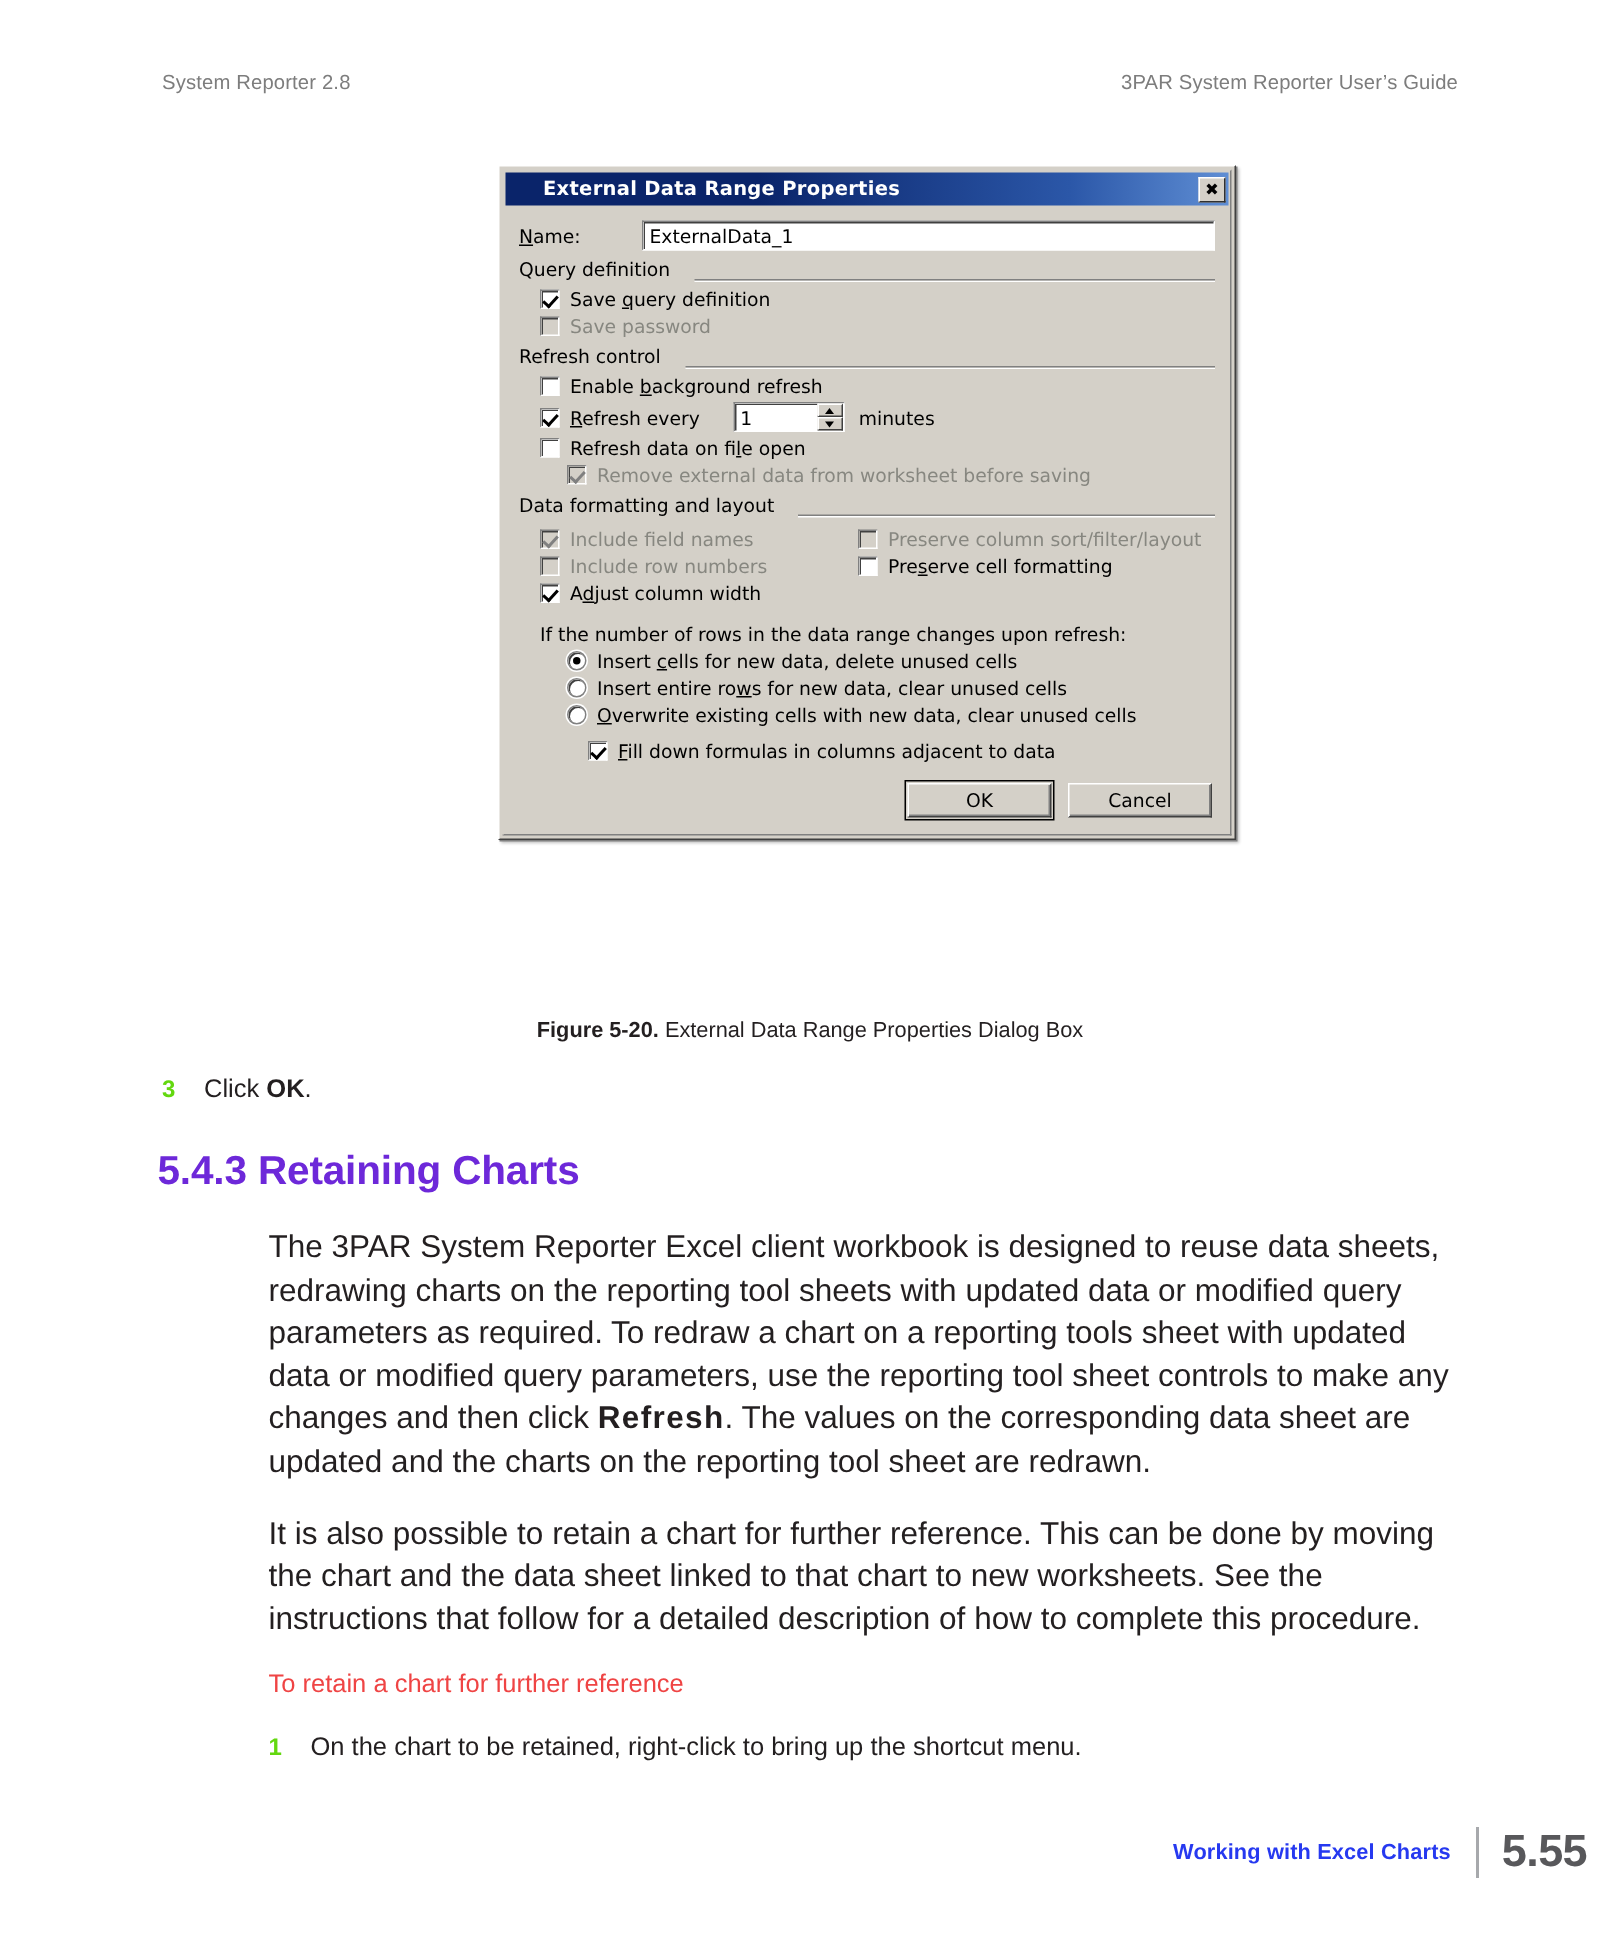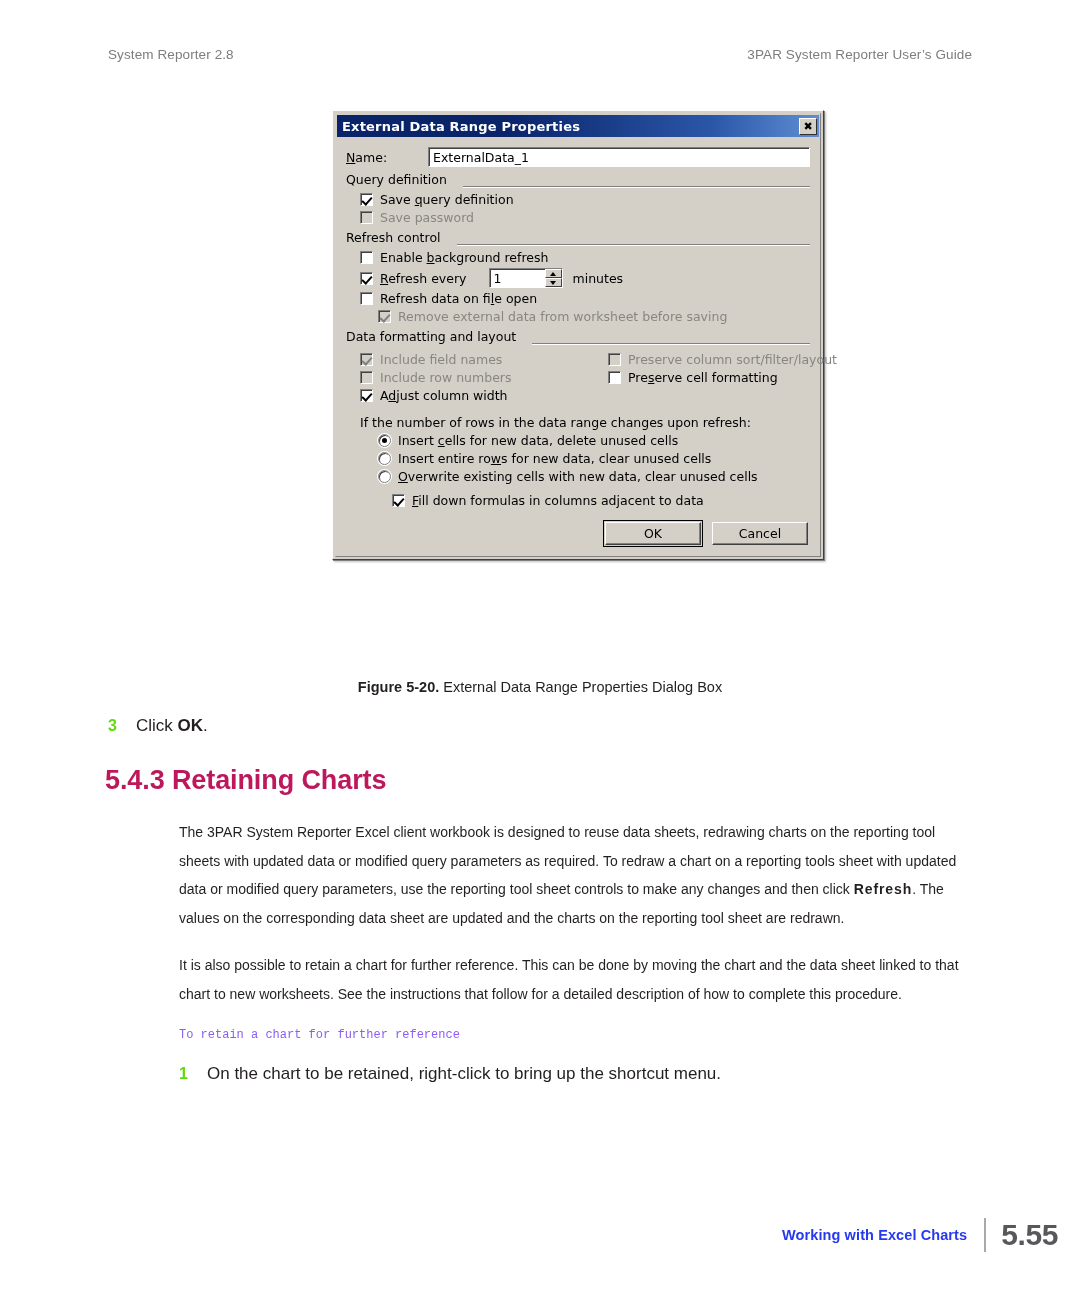--- a/index.html
+++ b/index.html
@@ -66,20 +66,21 @@
     padding: 0 2px 0 5px;
     margin: 1px;
   }
   .titlebar-text {
     color: #ffffff;
     font-weight: bold;
     font-size: 13px;
     letter-spacing: .2px;
     flex: 1;
     white-space: nowrap;
+    margin-left: 20px;
   }
   .close-btn {
     width: 18px;
     height: 17px;
     background: #d4d0c8;
     border: 1px solid #ffffff;
     border-right-color: #303030;
     border-bottom-color: #303030;
     display: flex;
     align-items: center;
@@ -253,21 +254,20 @@
     border-left: 3px solid transparent;
     border-right: 3px solid transparent;
     border-top: 4px solid #000;
   }
 
   
   .fmt-grid {
     display: grid;
     grid-template-columns: 212px 1fr;
     margin-left: 0;
-    gap: 36px;
   }
 
   .cond-label {
     margin: 9px 0 3px 14px;
     font-size: 12.5px;
   }
 
   
   .btn-row {
     display: flex;
@@ -327,41 +327,40 @@
     width: 28px;
     flex: none;
     font-size: 16px;
   }
   .step-text { color: #231f20; }
   .step-text b { font-weight: bold; }
 
   h2.section {
     font-size: 27px;
     font-weight: bold;
-    color: #be185d;
+    color: #6d28d9;
     margin: 29px 0 22px -3px;
     letter-spacing: -.1px;
   }
 
   p.para {
     margin: 0 0 19px 71px;
-    font-size: 14px;
+    font-size: 21px;
     line-height: 28.6px;
     color: #231f20;
     width: 800px;
   }
   p.para b.refresh {
     font-weight: bold;
     letter-spacing: .9px;
   }
   p.lead {
     margin: 0 0 22px 71px;
-    font-size: 12px;
-    color: #8b5cf6;
-    font-family: Liberation Mono, monospace;
+    font-size: 17px;
+    color: #ef4444;
   }
   .step.numbered {
     margin-left: 71px;
   }
 
   
   .footer {
     position: absolute;
     bottom: 44px;
     right: 22px;

